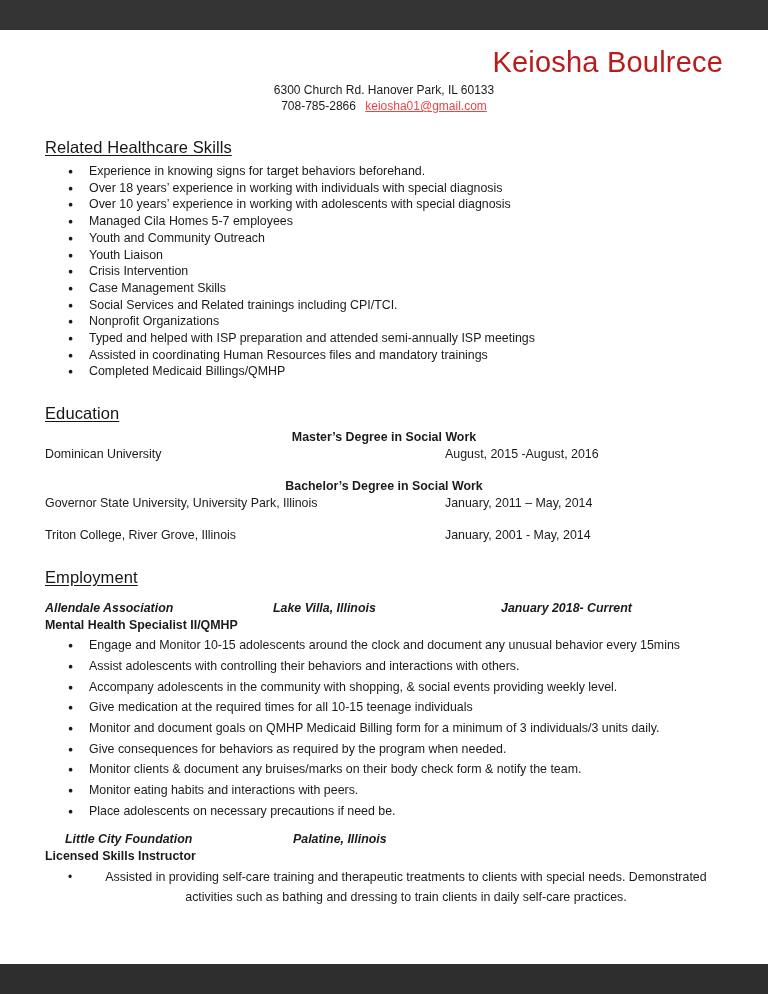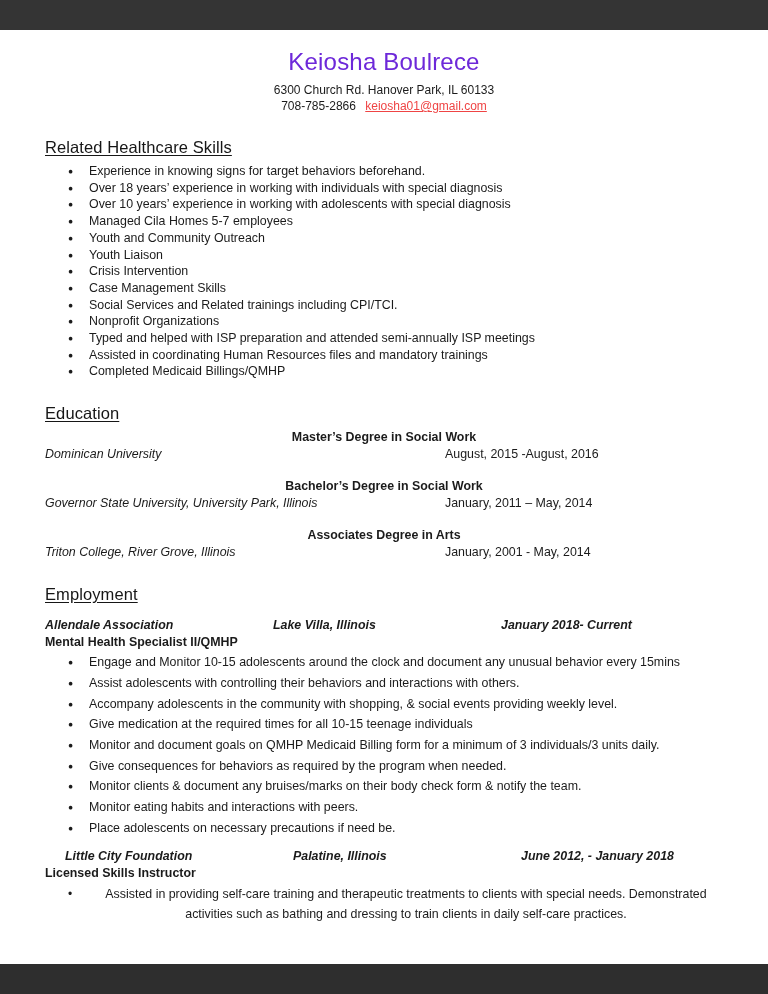--- a/index.html
+++ b/index.html
@@ -19,23 +19,23 @@
   .viewer-bottom-bar {
     position:absolute; left:0; right:0; bottom:0;
     height:30px;
     background:#2e2e2e;
   }
   .page {
     padding:14px 45px 0 45px;
   }
   h1.candidate-name {
     margin:0; padding:0;
-    font-size:24px; font-weight:400;
-    text-align:center;
-    color:#6d28d9;
+    font-size:29px; font-weight:400;
+    text-align:right;
+    color:#b91c1c;
     line-height:36px;
     letter-spacing:0.2px;
   }
   .contact {
     text-align:center;
     font-size:12px; line-height:16px;
     margin-top:2px;
     color:#1b1b1b;
   }
   .email {
@@ -78,21 +78,21 @@
   .small-bullet-list li { line-height:19.5px;text-align:center; }
   .edu-degree {
     font-weight:bold;
     font-size:12.4px; line-height:17px;text-align:center;
   }
   .edu-row {
     display:flex;
     font-size:12.4px; line-height:17px;
     margin-bottom:15px;
   }
-  .edu-school { width:400px; flex:none;font-style:italic; }
+  .edu-school { width:400px; flex:none; }
   .job-row {
     display:grid;
     grid-template-columns:228px 228px auto;
     font-weight:bold;
     font-size:12.4px; line-height:17px;
     margin-top:13px;
     font-style:italic;
   }
   .job-row-2 { margin-top:12px;padding-left:20px; }
   .job-title {
@@ -147,21 +147,20 @@
 
   <div>
     <div class="edu-degree">Bachelor’s Degree in Social Work</div>
     <div class="edu-row">
       <span class="edu-school">Governor State University, University Park, Illinois</span>
       <span class="edu-dates">January, 2011 – May, 2014</span>
     </div>
   </div>
 
   <div>
-    <div class="edu-degree">Associates Degree in Arts</div>
     <div class="edu-row">
       <span class="edu-school">Triton College, River Grove, Illinois</span>
       <span class="edu-dates">January, 2001 - May, 2014</span>
     </div>
   </div>
 
   <h2 class="section-heading">Employment</h2>
 
   <div class="job-row">
     <span>Allendale Association</span>
@@ -177,21 +176,20 @@
     <li>Monitor and document goals on QMHP Medicaid Billing form for a minimum of 3 individuals/3 units daily.</li>
     <li>Give consequences for behaviors as required by the program when needed.</li>
     <li>Monitor clients &amp; document any bruises/marks on their body check form &amp; notify the team.</li>
     <li>Monitor eating habits and interactions with peers.</li>
     <li>Place adolescents on necessary precautions if need be.</li>
   </ul>
 
   <div class="job-row job-row-2">
     <span>Little City Foundation</span>
     <span>Palatine, Illinois</span>
-    <span>June 2012, - January 2018</span>
   </div>
   <div class="job-title">Licensed Skills Instructor</div>
   <ul class="bullet-list small-bullet-list">
     <li>Assisted in providing self-care training and therapeutic treatments to clients with special needs. Demonstrated activities such as bathing and dressing to train clients in daily self-care practices.</li>
   </ul>
 
 </div>
 
 <div class="viewer-bottom-bar"></div>
 

